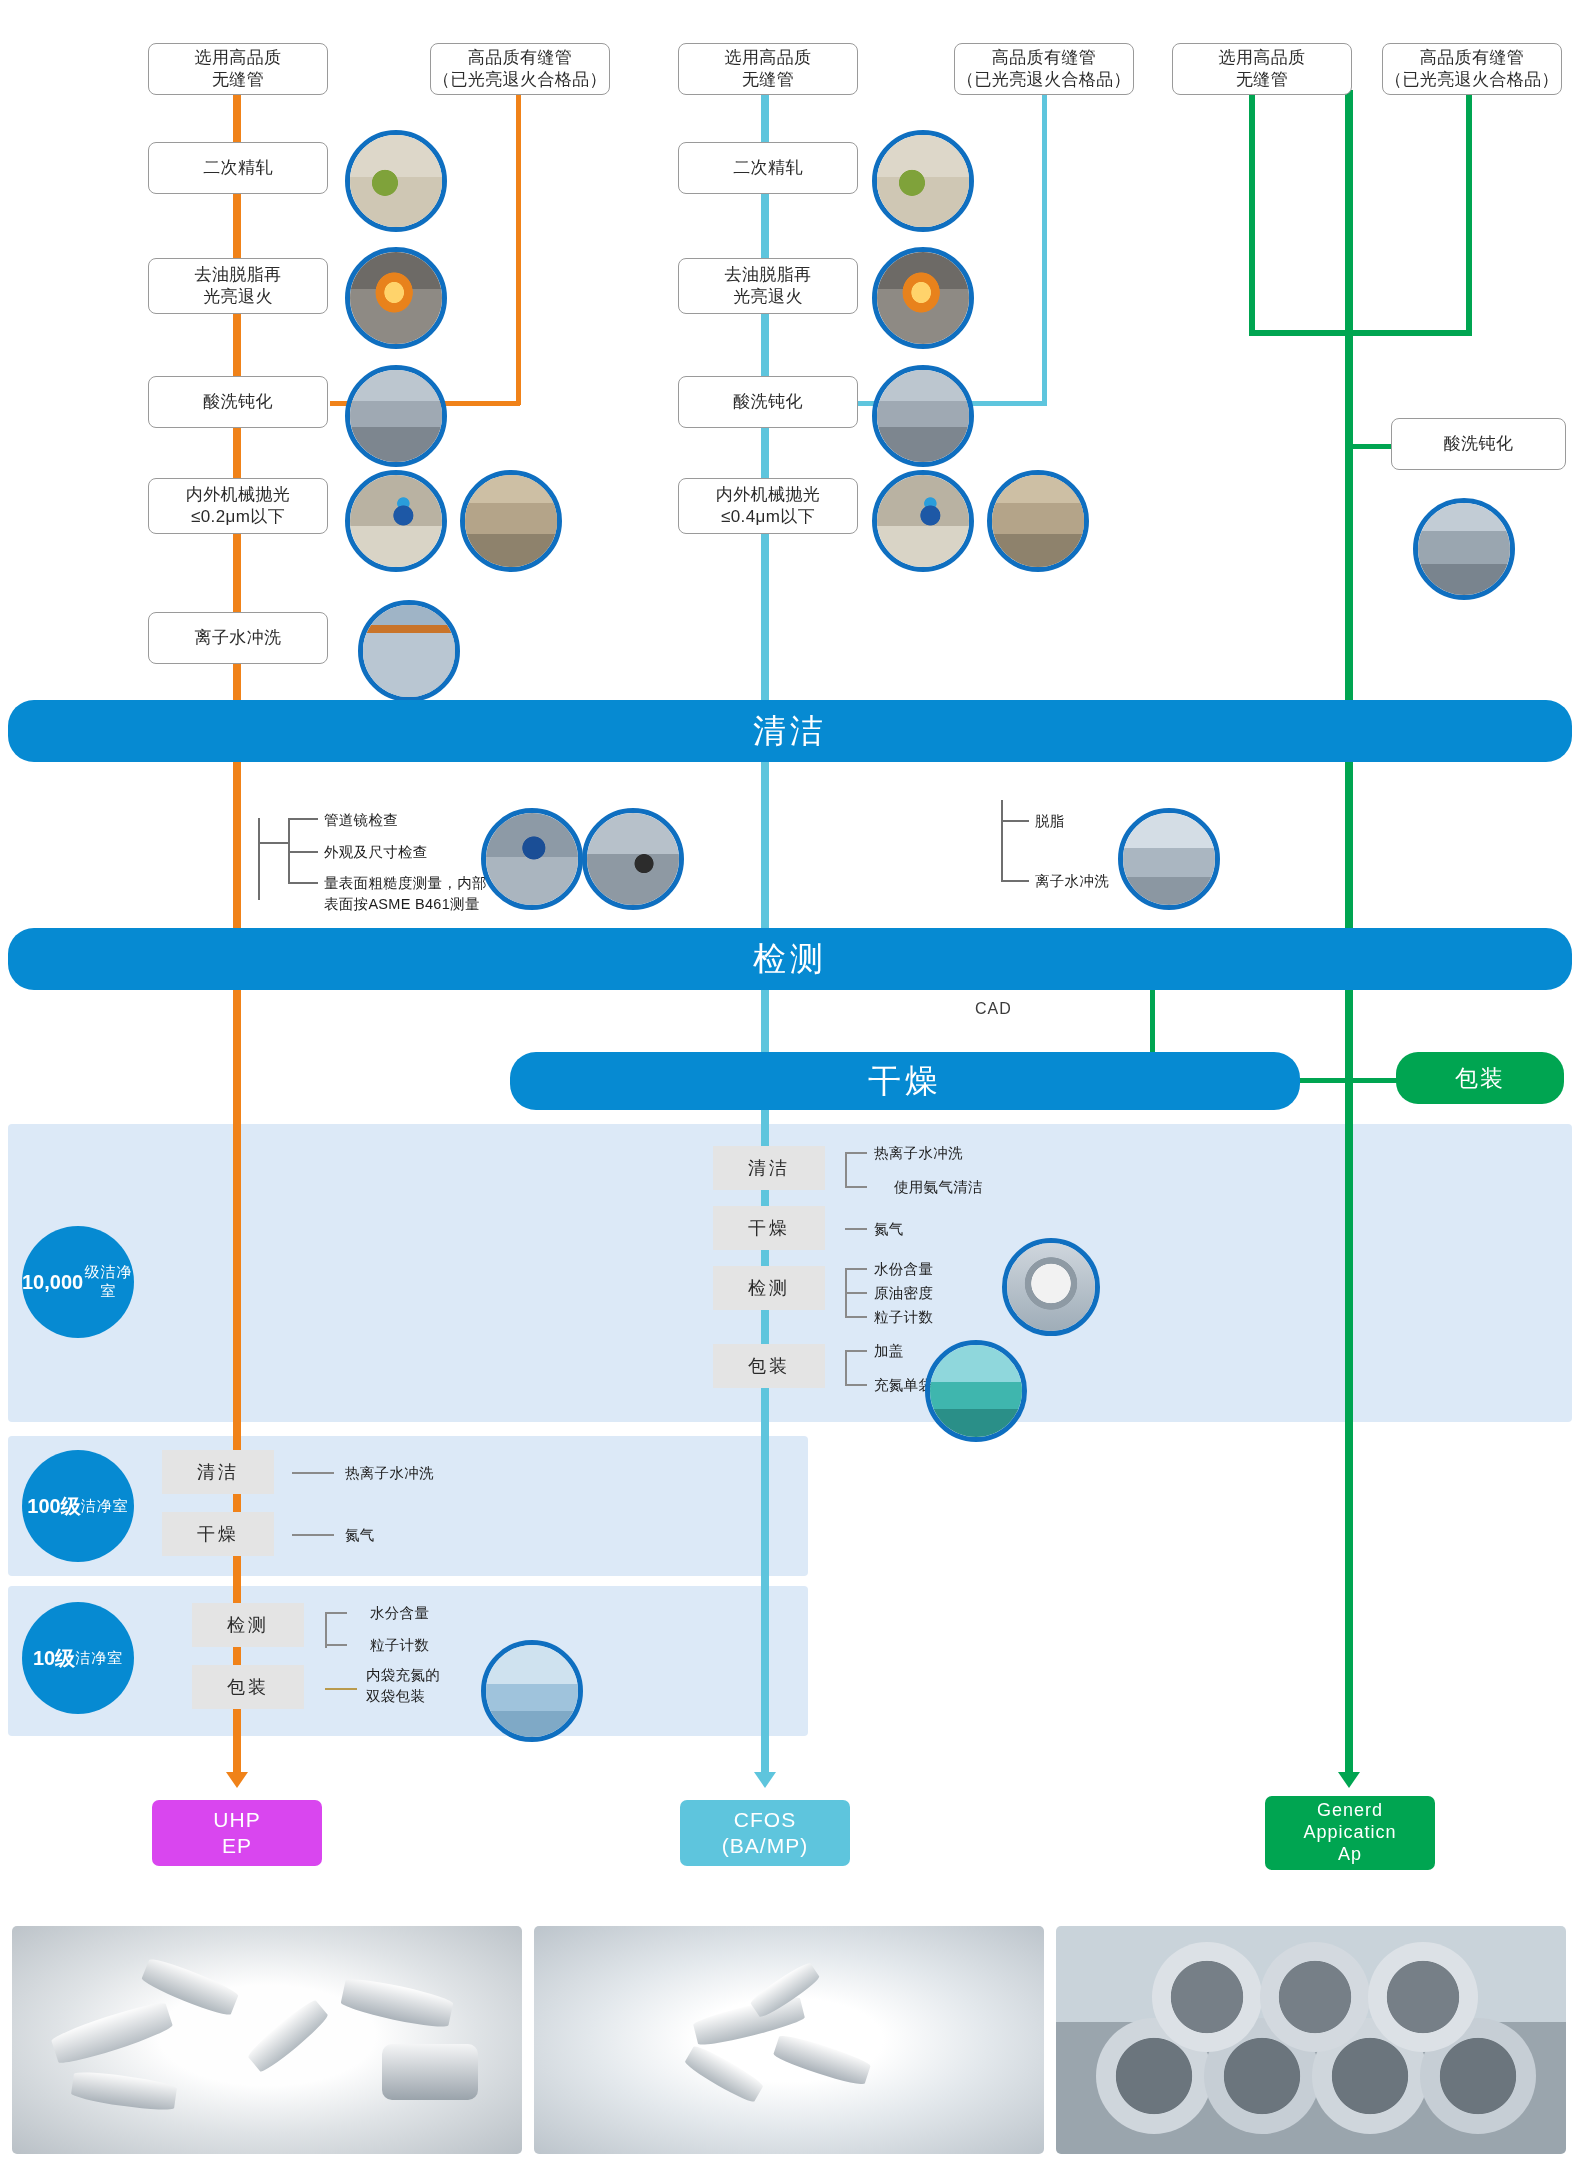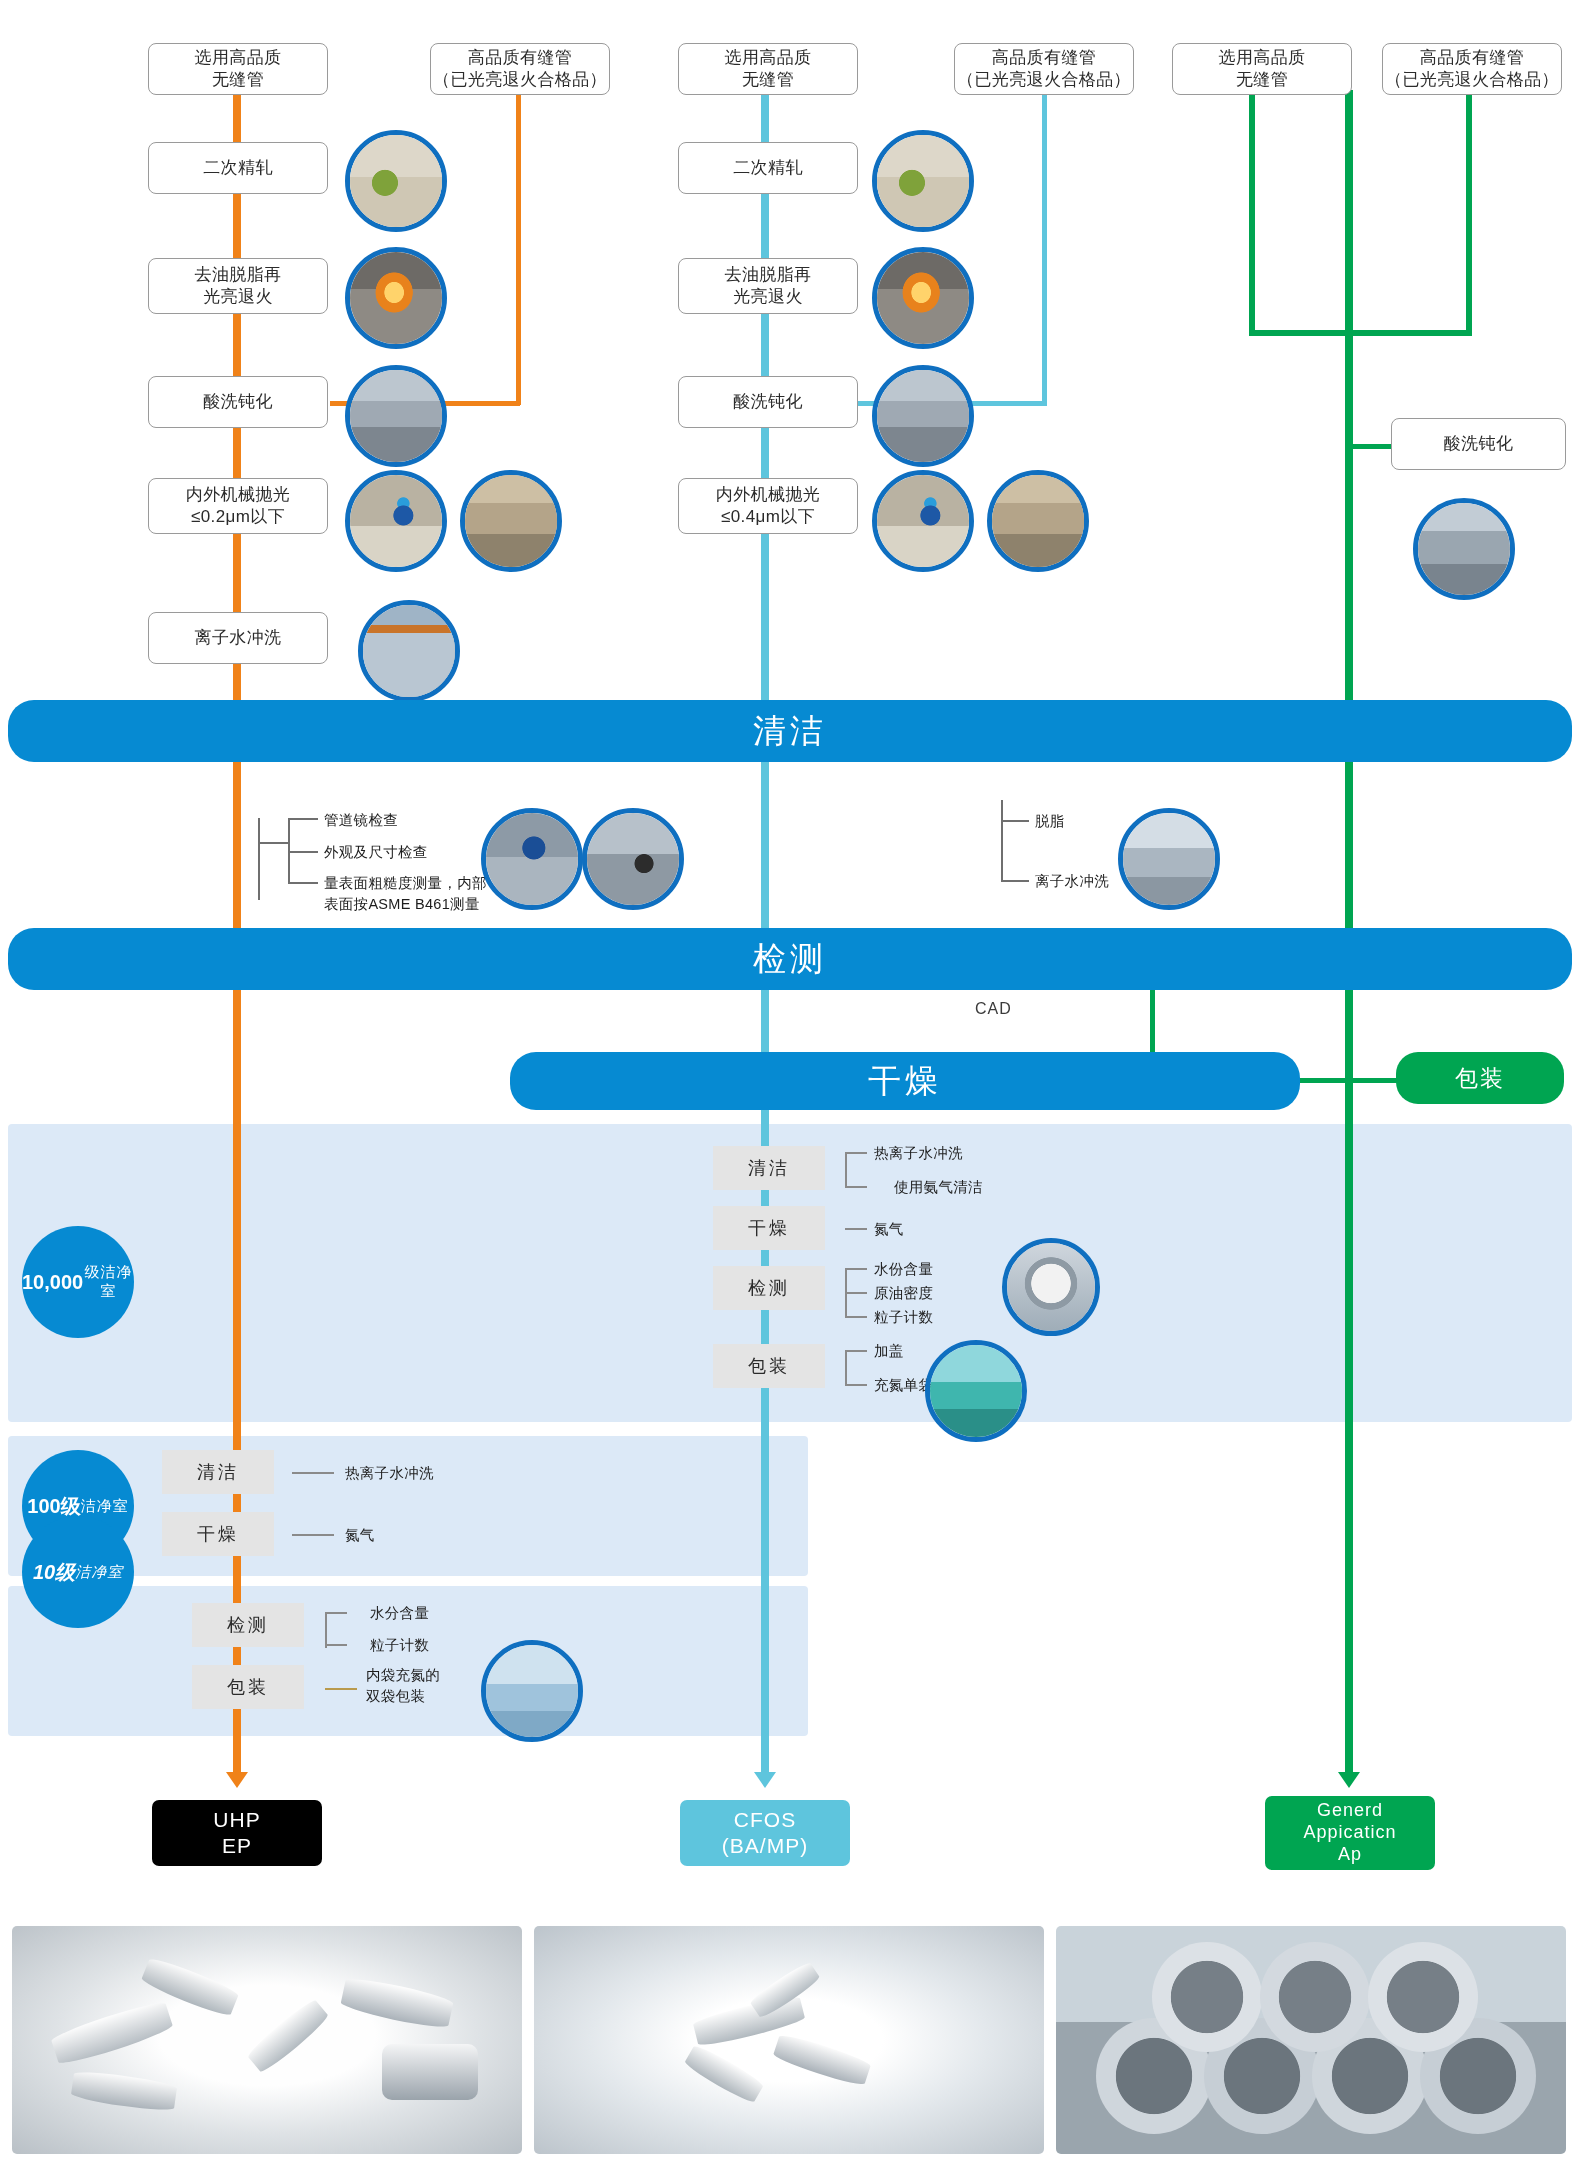--- a/index.html
+++ b/index.html
@@ -115,21 +115,21 @@
   .lead{position:absolute;background:#6f6f6f;z-index:4;}
   .lead.thin{background:#8a8a8a;}
   .lead.tan{background:#b99a4d;}
 
   
   .result{
     position:absolute;border-radius:7px;display:flex;flex-direction:column;
     align-items:center;justify-content:center;color:#fff;text-align:center;
     font-size:21px;line-height:1.22;letter-spacing:1px;z-index:8;
   }
-  .result.orange{background:#000000;text-align:center;}
+  .result.orange{background:#d946ef;text-align:center;}
   .result.cyan{background:#5ec5dd;}
   .result.green{background:#00a551;}
 
   
   .bphoto{position:absolute;border-radius:5px;overflow:hidden;z-index:5;}
   .bp1{background:
      radial-gradient(ellipse at 50% 48%, #fefefe 0 30%, #dfe3e6 58%, #b9c0c6 100%);}
   .bp2{background:
      radial-gradient(ellipse at 50% 50%, #ffffff 0 26%, #e3e8ec 55%, #bcc4cb 100%);}
   .bp3{background:linear-gradient(180deg,#c9d3da 0 42%, #9aa5ad 42% 100%);}
@@ -324,21 +324,21 @@
 
   <div class="chip" style="left:162px;top:1450px;width:112px;height:44px;">清洁</div>
   <div class="chip" style="left:162px;top:1512px;width:112px;height:44px;">干燥</div>
 
   <div class="lead thin" style="left:292px;top:1472px;width:42px;height:2px;"></div>
   <div class="dtxt" style="left:345px;top:1463px;">热离子水冲洗</div>
 
   <div class="lead thin" style="left:292px;top:1534px;width:42px;height:2px;"></div>
   <div class="dtxt" style="left:345px;top:1525px;">氮气</div>
 
-  <div class="zbadge" style="left:22px;top:1516px;width:112px;height:112px;font-style:italic;">
+  <div class="zbadge" style="left:22px;top:1602px;width:112px;height:112px;">
     <span class="l1">10级</span>
     <span class="l2">洁净室</span>
   </div>
 
   <div class="chip" style="left:192px;top:1603px;width:112px;height:44px;">检测</div>
   <div class="chip" style="left:192px;top:1665px;width:112px;height:44px;">包装</div>
 
   <div class="lead thin" style="left:325px;top:1612px;width:2px;height:36px;"></div>
   <div class="lead thin" style="left:325px;top:1612px;width:22px;height:2px;"></div>
   <div class="lead thin" style="left:325px;top:1644px;width:22px;height:2px;"></div>

